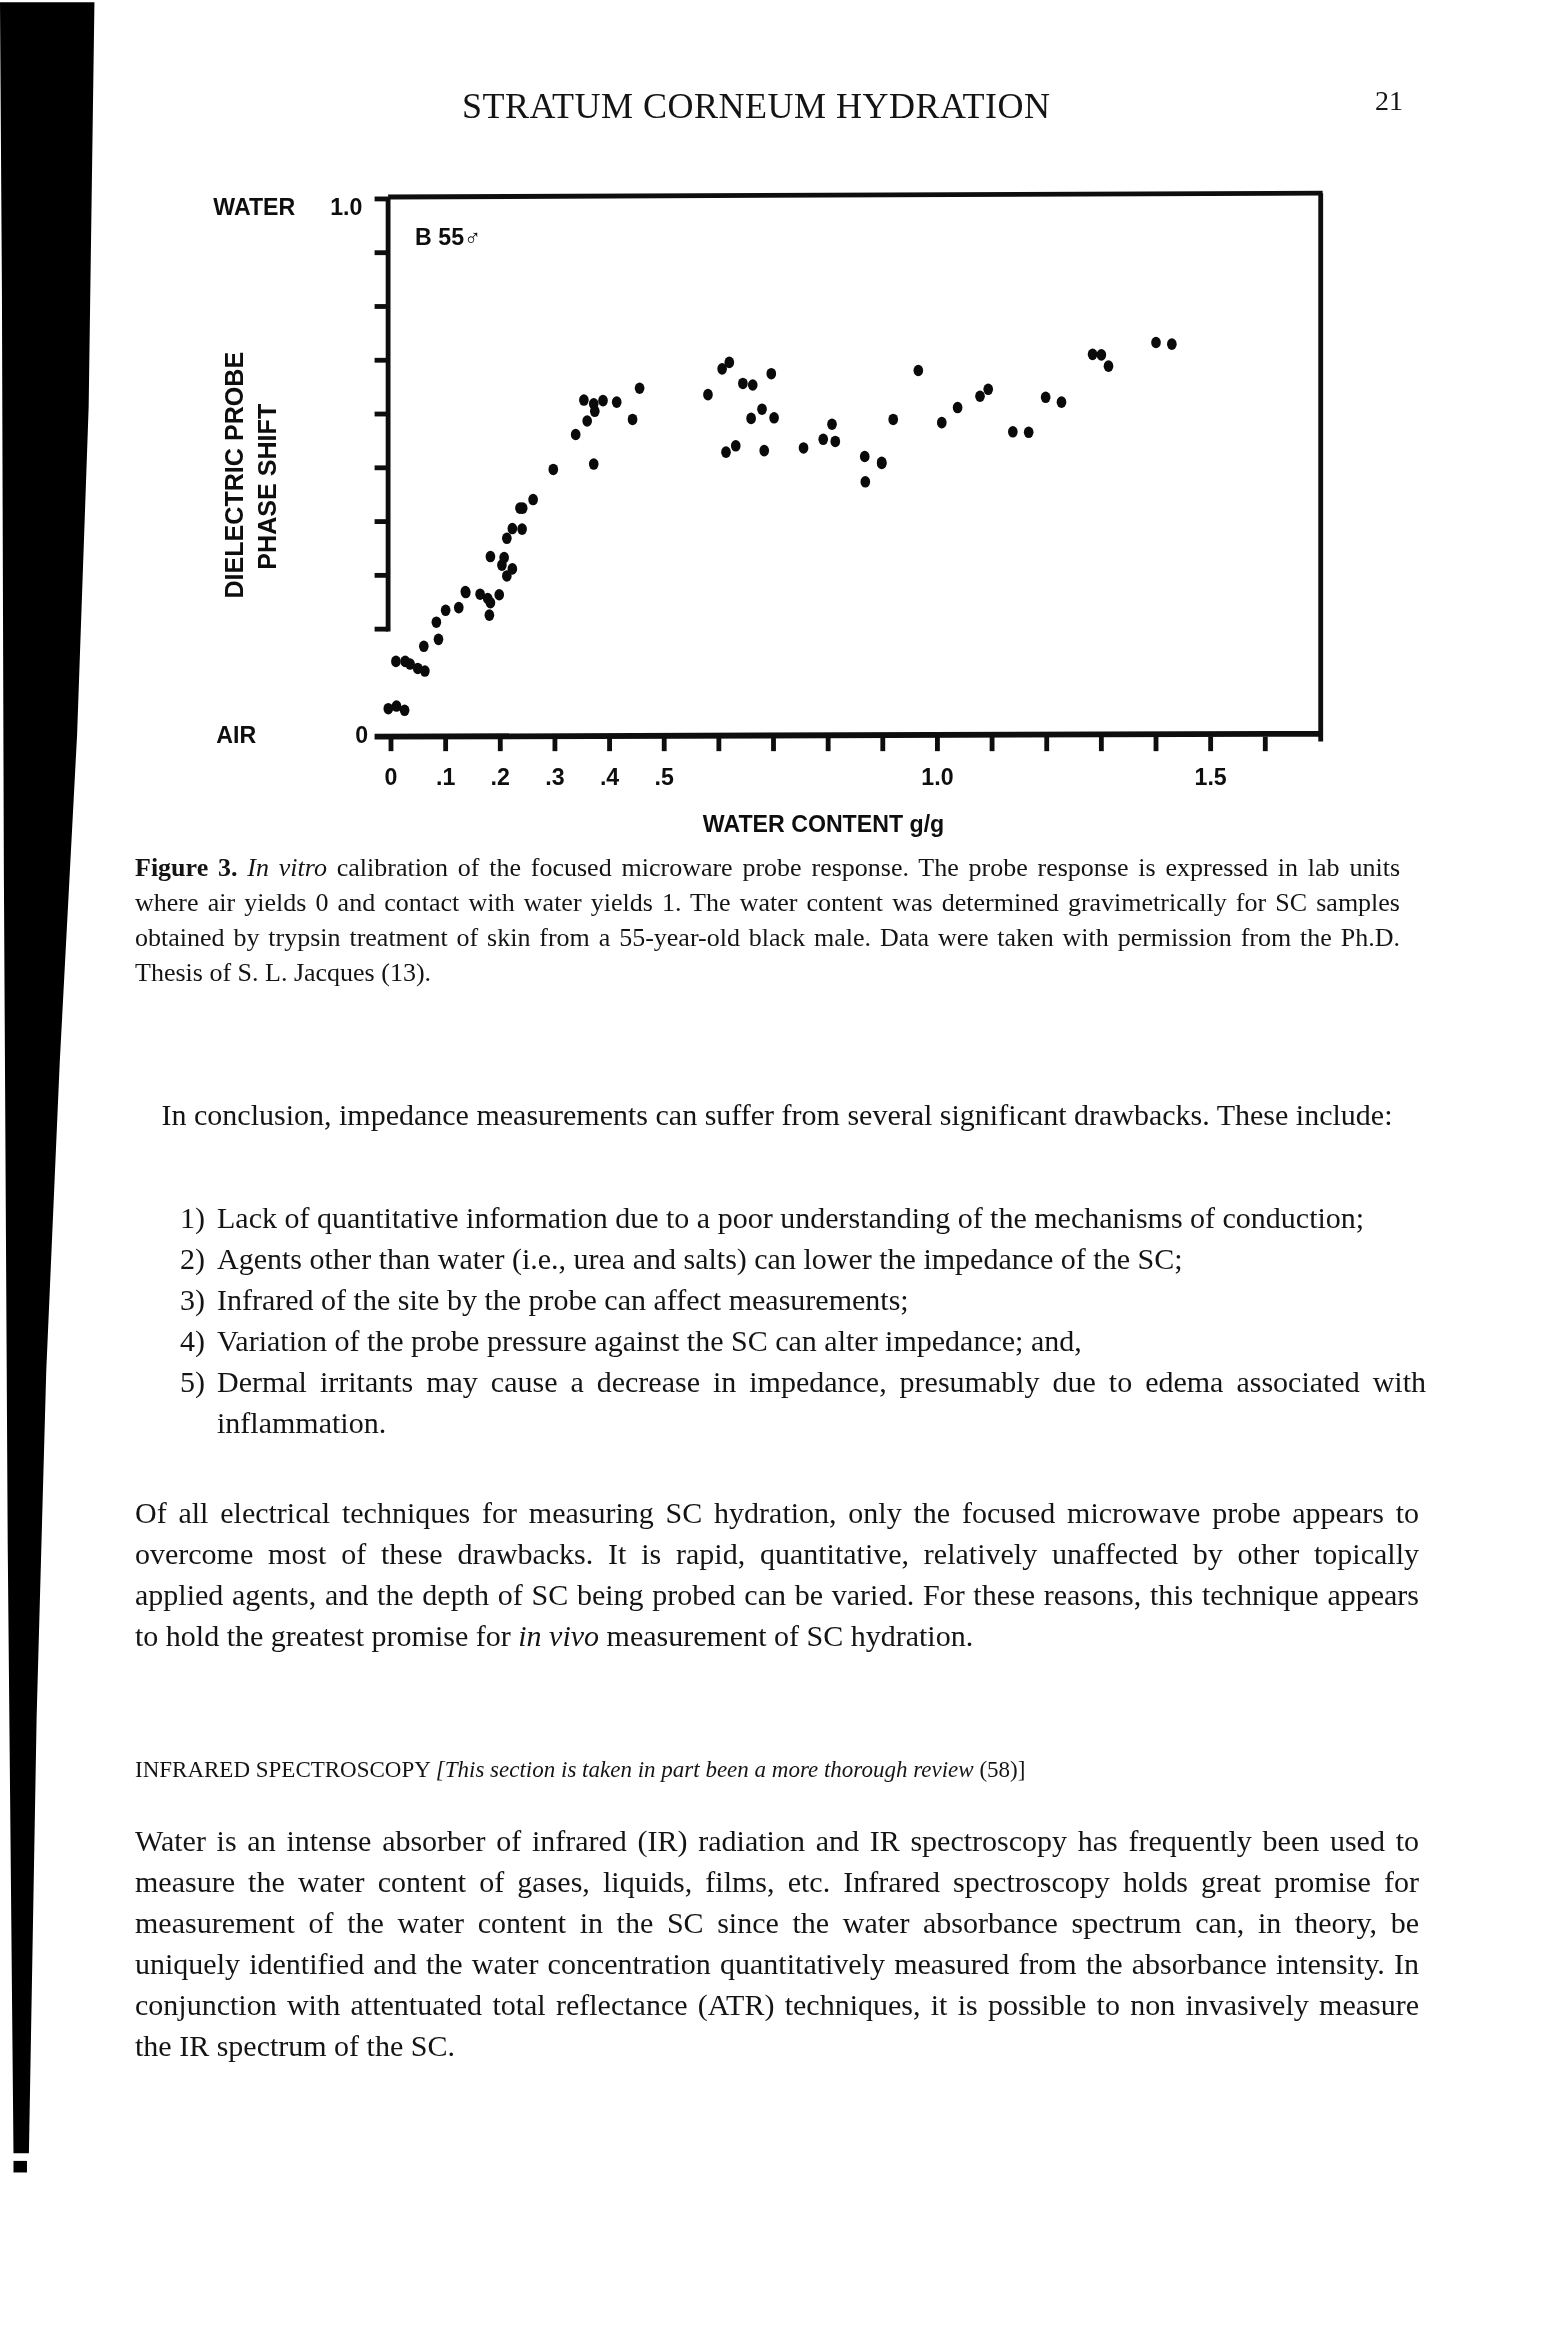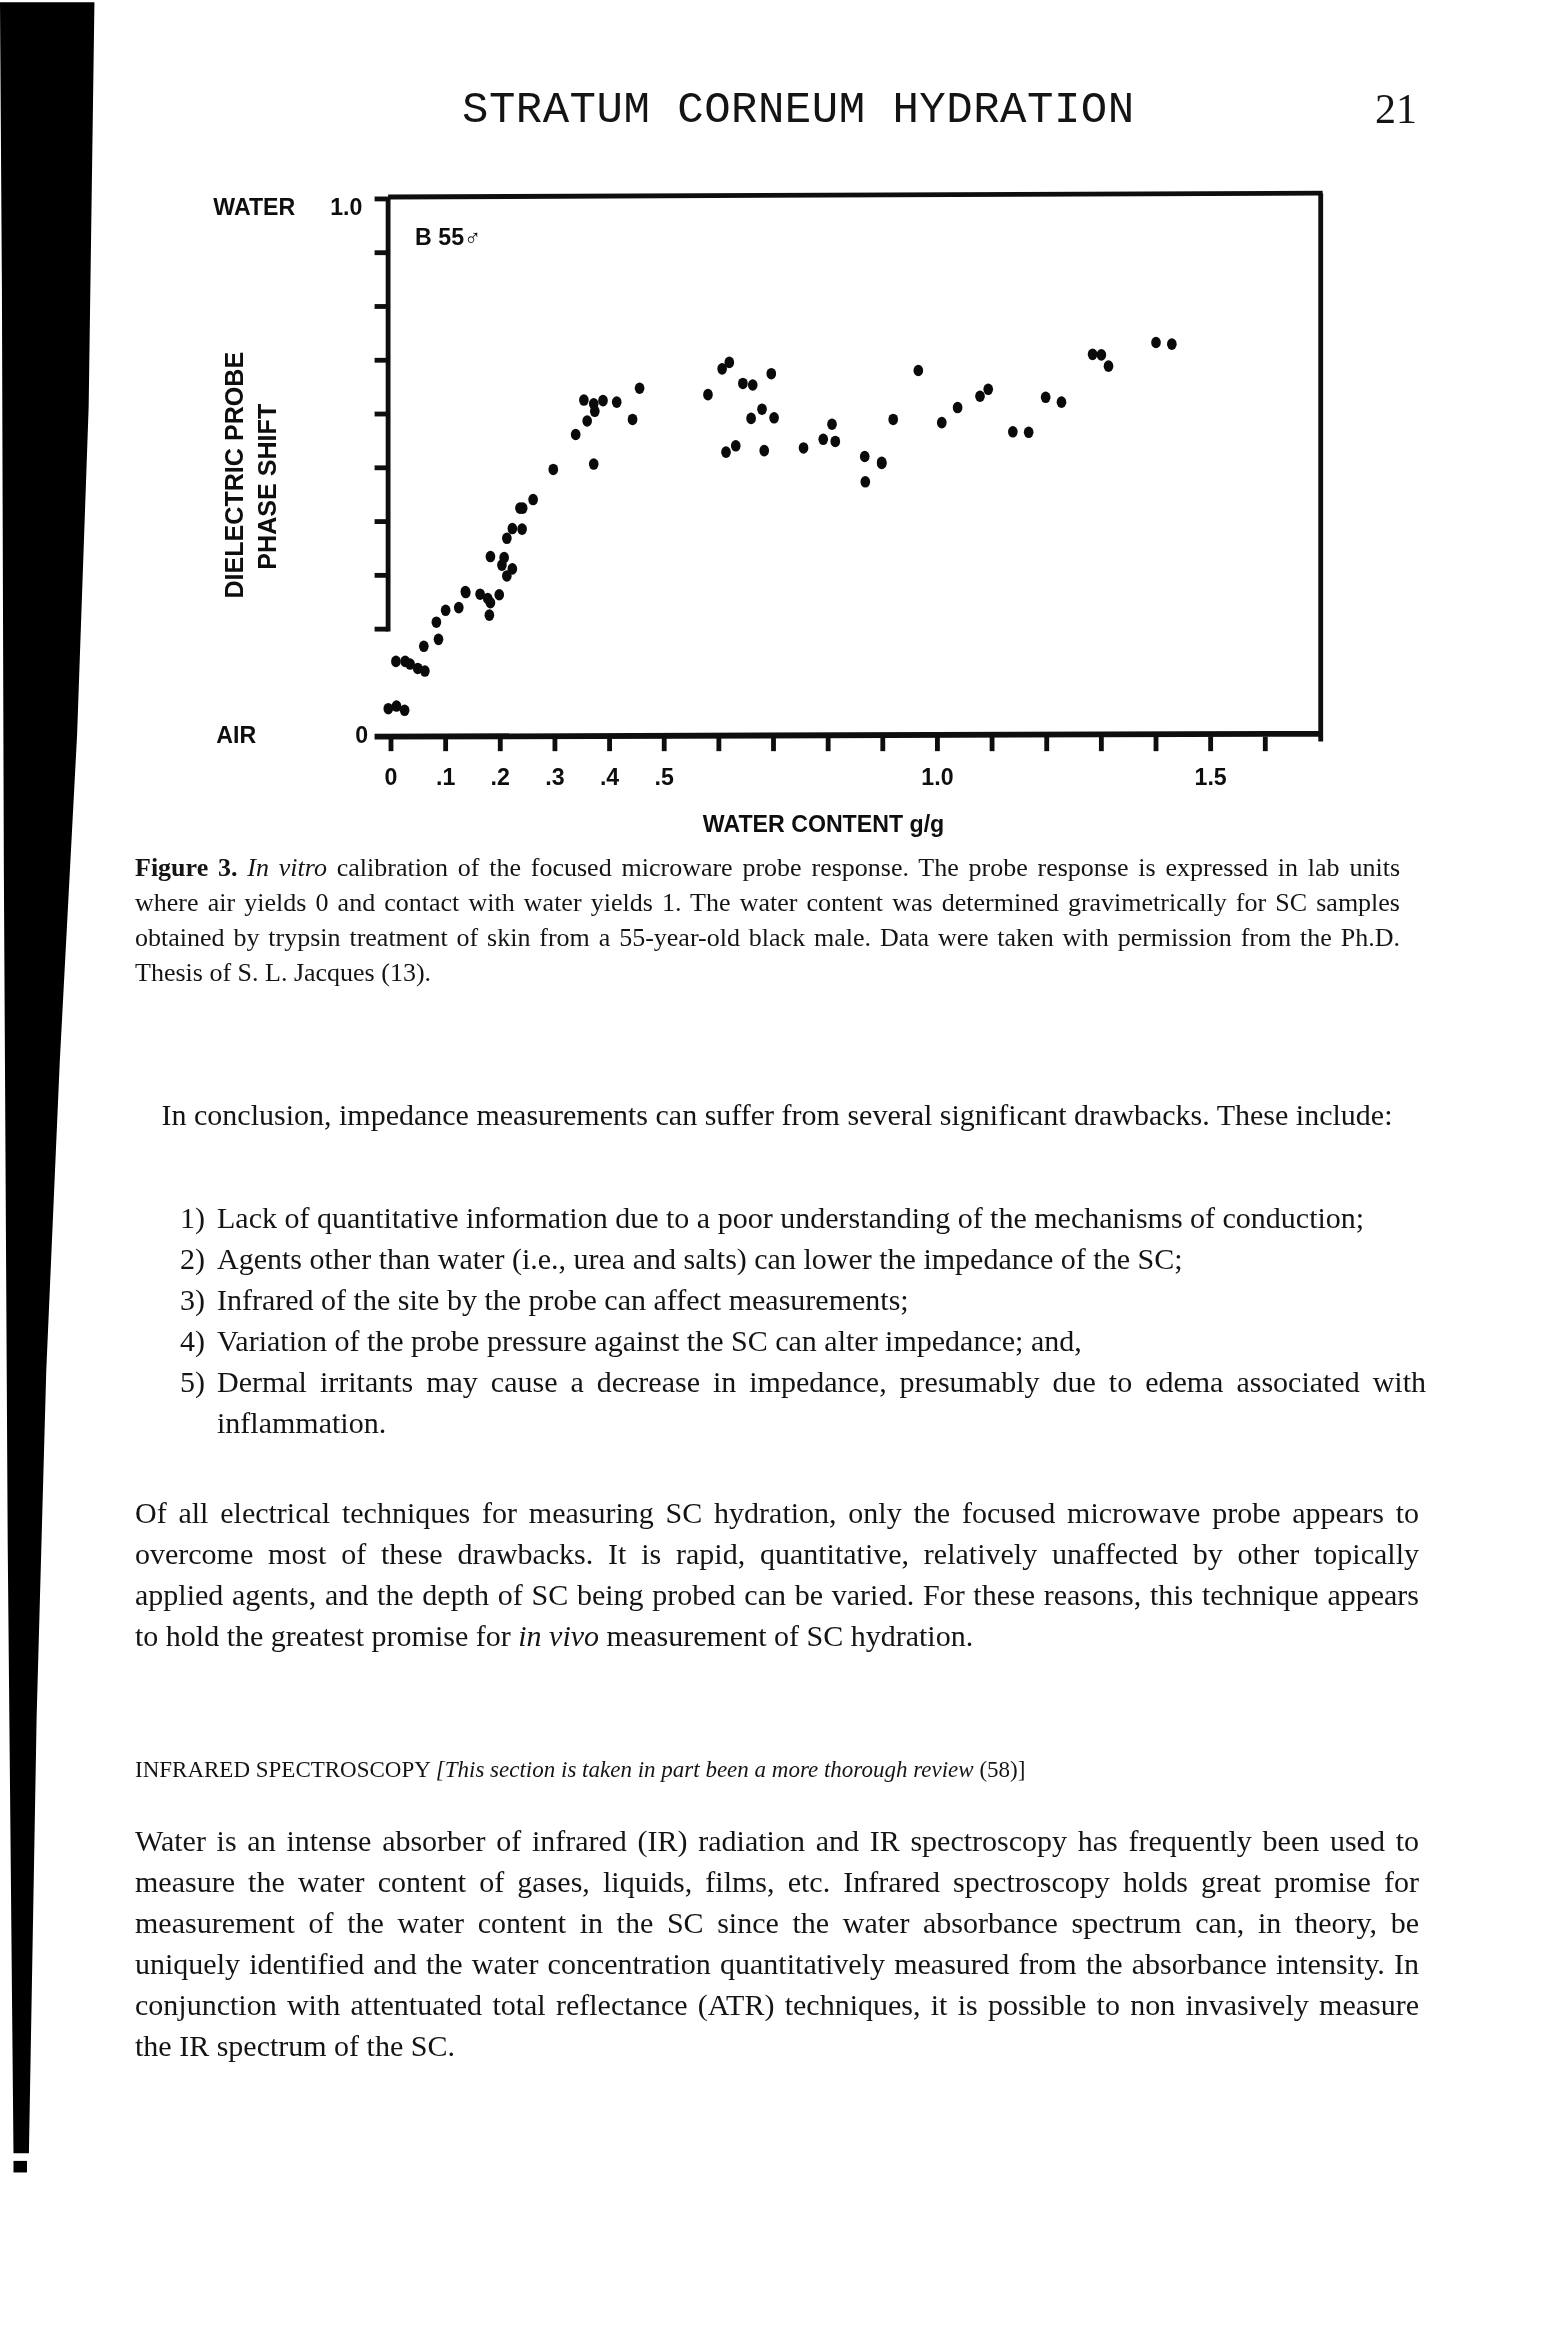--- a/index.html
+++ b/index.html
@@ -1,19 +1,19 @@
 <!DOCTYPE html>
 <html><head>
 <meta charset="utf-8">
 <style>
   html, body { margin: 0; padding: 0; background: #ffffff; }
   body { width: 1564px; height: 2329px; position: relative; overflow: hidden; font-family: "Liberation Serif", "DejaVu Serif", serif; color: #141414; }
   .edge-bar { position: absolute; left: 0; top: 0; }
-  .running-head { position: absolute; top: 85px; left: 462px; font-size: 44px; letter-spacing: 0.5px; font-family: Liberation Mono, monospace; }
-  .page-number { position: absolute; top: 85px; left: 1375px; font-size: 42px; }
+  .running-head { position: absolute; top: 85px; left: 462px; font-size: 36px; letter-spacing: 0.5px; }
+  .page-number { position: absolute; top: 85px; left: 1375px; font-size: 28px; }
   .figure { position: absolute; left: 0; top: 0; width: 1364px; height: 869px; }
   .figure svg { position: absolute; left: 0; top: 0; }
   .caption { position: absolute; left: 135px; top: 850px; width: 1265px; font-size: 26px; line-height: 35px; text-align: justify; }
   .caption b { font-weight: bold; }
   .caption i { font-style: italic; }
   .body-text { position: absolute; left: 135px; width: 1284px; font-size: 30px; line-height: 41px; text-align: justify; }
   .p1 { top: 1094px; text-align: center; }
   .list { position: absolute; left: 180px; top: 1197px; width: 1246px; font-size: 30px; line-height: 41px; list-style: none; margin: 0; padding: 0; }
   .list li { display: flex; margin: 0; }
   .list .num { width: 37px; flex: none; }

